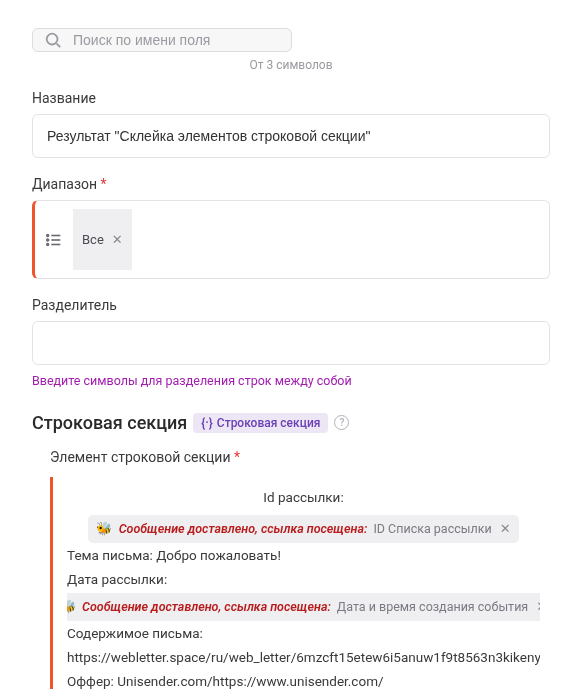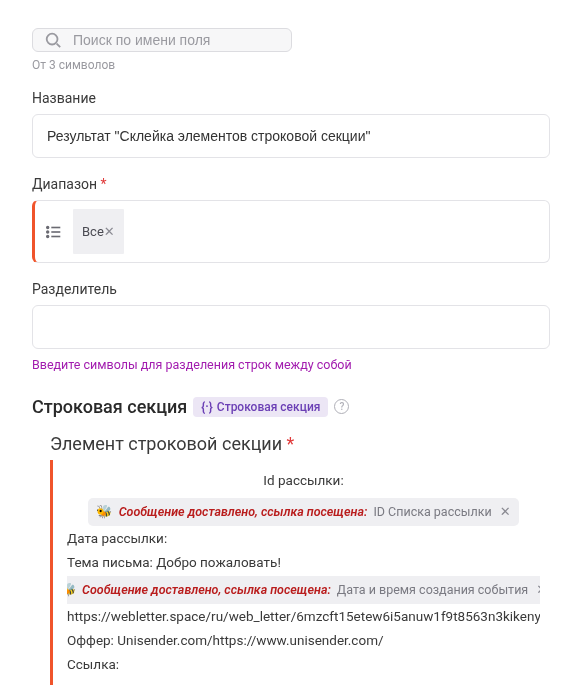--- a/index.html
+++ b/index.html
@@ -38,20 +38,21 @@
       top: 50%;
       transform: translateY(-50%);
       width: 18px;
       height: 18px;
       color: #9a9aa0;
     }
     .hint {
       font-size: 12px;
       color: #9a9aa0;
       margin-top: 6px;
+      text-align: center;
     }
     .field-label {
       font-size: 14px;
       color: #3a3a3a;
       margin-top: 18px;
       margin-bottom: 8px;
     }
     .req {
       color: #e03a3a;
     }
@@ -76,24 +77,24 @@
     }
     .list-icon {
       color: #6a6a72;
       width: 18px;
       height: 18px;
       flex-shrink: 0;
     }
     .chip {
       display: inline-flex;
       align-items: center;
-      gap: 0;
+      gap: 8px;
       background: #efeff2;
       border-radius: 1px;
-      padding: 15px 9px;
+      padding: 23px 9px;
       font-size: 13px;
       color: #4a4a52;
     }
     .chip-x {
       color: #8a8a92;
       cursor: pointer;
       font-size: 13px;
       line-height: 1;
     }
     .helper-text {
@@ -133,23 +134,23 @@
       align-items: center;
       justify-content: center;
       font-size: 10px;
       color: #b0b0b8;
     }
     .subsection {
       margin-top: 16px;
       padding-left: 18px;
     }
     .sub-label {
-      font-size: 18px;
+      font-size: 14px;
       color: #3a3a3a;
-      margin-bottom: 6px;
+      margin-bottom: 12px;
     }
     .content-block {
       border-left: 3px solid #f0542b;
       padding: 8px 10px 8px 14px;
       font-size: 13.5px;
       line-height: 1.6;
       color: #3a3a3a;
       overflow: hidden;
     }
     .content-line {
@@ -260,30 +261,31 @@
   <div class="content-block">
     <div class="content-line content-line-flex">
       <span>Id рассылки:</span>
       <span class="inline-chip">
         <span class="emoji-icon">🐝</span>
         <span class="bold">Сообщение доставлено, ссылка посещена:</span>
         <span class="light">ID Списка рассылки</span>
         <span class="chip-x">✕</span>
       </span>
     </div>
+    <div class="content-line">Тема письма: Добро пожаловать!</div>
     <div class="content-line">Дата рассылки:</div>
-    <div class="content-line">Тема письма: Добро пожаловать!</div>
     <div class="content-line content-line-flex">
       <span class="inline-chip">
         <span class="emoji-icon">🐝</span>
         <span class="bold">Сообщение доставлено, ссылка посещена:</span>
         <span class="light">Дата и время создания события</span>
         <span class="chip-x">✕</span>
       </span>
     </div>
+    <div class="content-line">Содержимое письма:</div>
     <div class="content-line">https://webletter.space/ru/web_letter/6mzcft15etew6i5anuw1f9t8563n3kikeny68</div>
     <div class="content-line">Оффер: Unisender.com/https://www.unisender.com/</div>
     <div class="content-line">Ссылка:</div>
   </div>
 </div>
 
 
 
 
 

